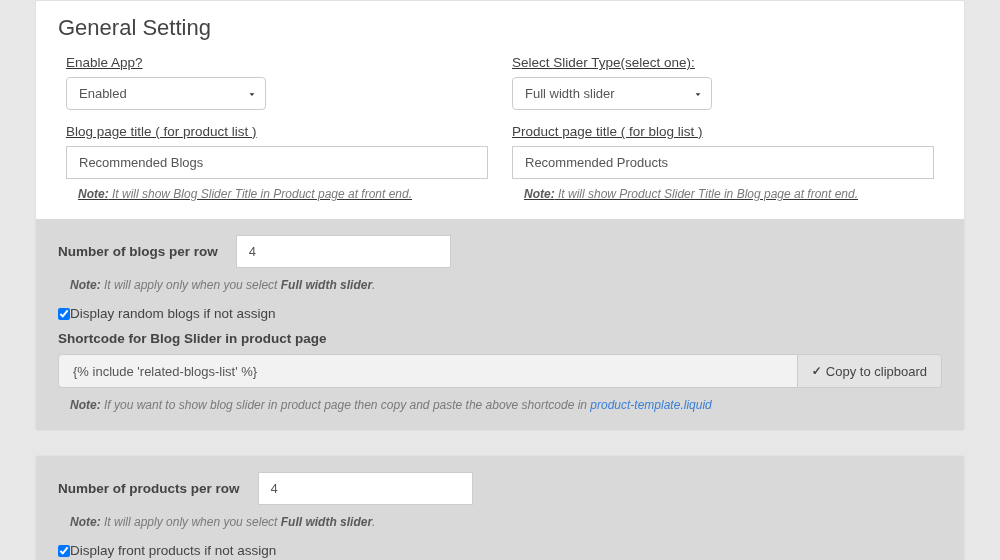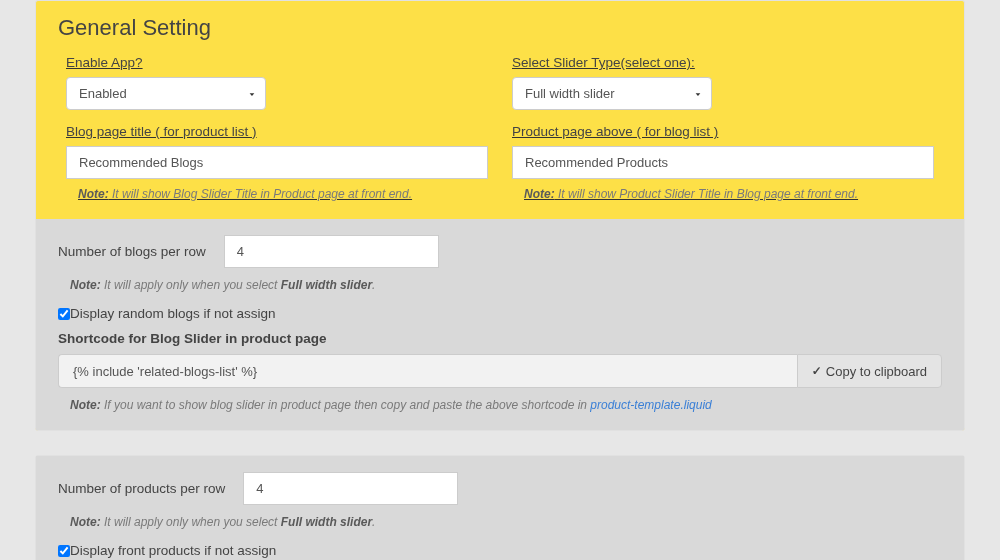--- a/index.html
+++ b/index.html
@@ -10,21 +10,21 @@
     color: #333;
   }
   .page {
     width: 1000px;
     min-height: 560px;
     margin: 0 auto;
     background: #e7e7e7;
     padding: 0 35px;
   }
   .card {
-    background: #fde047;
+    background: #ffffff;
     border: 1px solid #e1e1e1;
     border-radius: 3px;
   }
   .white-section {
     padding: 14px 20px 18px 20px;
   }
   h1.title {
     font-size: 22px;
     font-weight: 400;
     color: #444;
@@ -95,21 +95,21 @@
   .grey-section {
     background: #d9d9d9;
     padding: 16px 22px 18px 22px;
   }
   .inline-row {
     display: flex;
     align-items: center;
     gap: 18px;
     margin-bottom: 10px;
   }
-  .inline-row .label { margin-bottom: 0; }
+  .inline-row .label { margin-bottom: 0; font-weight: bold; }
   .inline-row .input { width: 215px; }
   .chk-row {
     display: flex;
     align-items: center;
     margin: 14px 0 10px 0;
     font-size: 13.5px;
     color: #444;
   }
   .chk-row input[type=checkbox] { cursor: pointer; width: 12px; height: 12px; }
   .shortcode-label {
@@ -181,21 +181,21 @@
 
       <div class="row">
         <div class="col">
           <span class="label">Blog page title ( for product list )</span>
           <input class="input" type="text" value="Recommended Blogs" style="">
           <div class="note">
             <b>Note:</b><span> It will show Blog Slider Title in Product page at front end.</span>
           </div>
         </div>
         <div class="col">
-          <span class="label">Product page above ( for blog list )</span>
+          <span class="label">Product page title ( for blog list )</span>
           <input class="input" type="text" value="Recommended Products" style="">
           <div class="note">
             <b>Note:</b><span> It will show Product Slider Title in Blog page at front end.</span>
           </div>
         </div>
       </div>
     </div>
 
     <div class="grey-section">
       <div class="inline-row">

